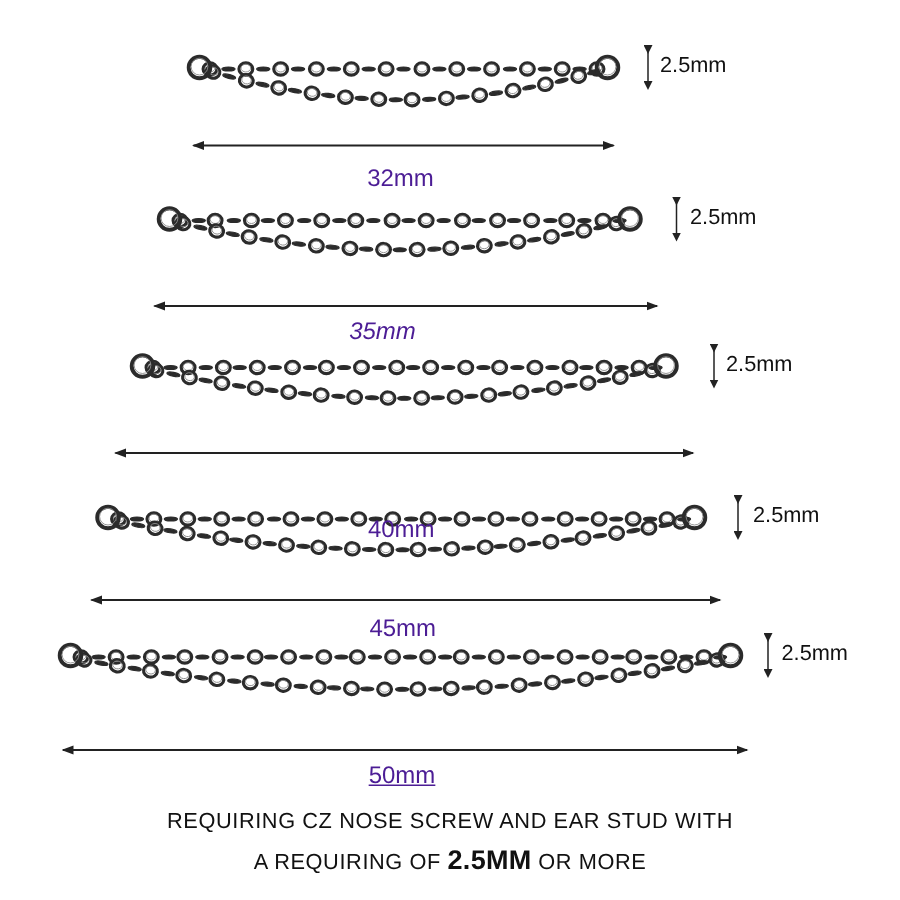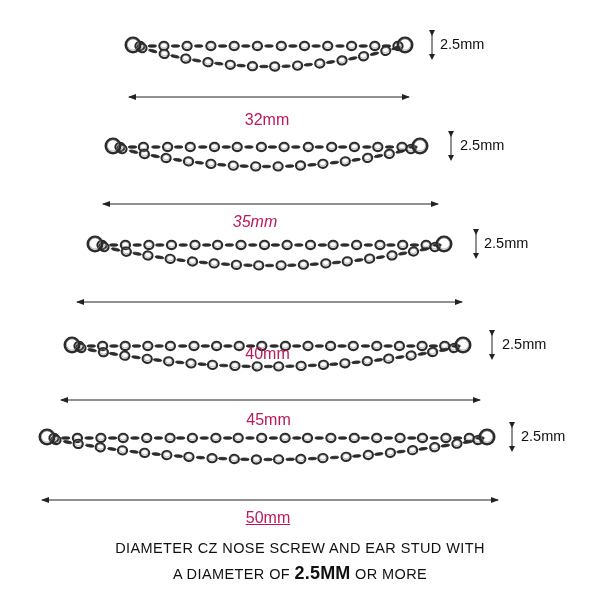--- a/index.html
+++ b/index.html
@@ -1,19 +1,19 @@
 <!DOCTYPE html>
 <html><head>
 <meta charset="utf-8">
 <style>
   html, body { margin:0; padding:0; background:#ffffff; }
   body { width:600px; height:600px; position:relative; overflow:hidden;
          font-family:"Liberation Sans", "DejaVu Sans", sans-serif; color:#111; }
   #canvas { position:absolute; left:0; top:0; width:600px; height:600px; }
-  .size-label { position:absolute; font-size:16px; color:#be185d; transform:translateX(-50%); white-space:nowrap; }
+  .size-label { position:absolute; font-size:16px; color:#4c1d95; transform:translateX(-50%); white-space:nowrap; }
   .dim-label { position:absolute; font-size:14.5px; color:#111; white-space:nowrap; }
   .caption { position:absolute; left:0; width:600px; text-align:center; color:#111;
              font-size:14.5px; letter-spacing:0.4px; }
   .caption .strong { font-weight:bold; font-size:18px; letter-spacing:0.2px; }
 </style>
 </head>
 <body>
 
 <svg id="canvas" width="600" height="600" viewBox="0 0 600 600" xmlns="http://www.w3.org/2000/svg">
     <defs>
@@ -539,17 +539,17 @@
     <div class="dim-label" style="left: 460px; top: 137px;">2.5mm</div>
     <div class="size-label" style="left: 267.5px; top: 313px; margin-top: 32px;">40mm</div>
     <div class="dim-label" style="left: 484px; top: 235px;">2.5mm</div>
     <div class="size-label" style="left: 268.5px; top: 411px;">45mm</div>
     <div class="dim-label" style="left: 502px; top: 336px;">2.5mm</div>
     <div class="size-label" style="left: 268px; top: 509px; text-decoration: underline;">50mm</div>
     <div class="dim-label" style="left: 521px; top: 428px;">2.5mm</div>
   </div>
 
 <div class="caption" style="top:540px;">
-  <span>DIAMETER CZ NOSE SCREW AND EAR STUD WITH</span>
+  <span>REQUIRING CZ NOSE SCREW AND EAR STUD WITH</span>
 </div>
 <div class="caption" style="top:563px;">
-  <span>A DIAMETER OF </span><span class="strong">2.5MM</span><span> OR MORE</span>
+  <span>A REQUIRING OF </span><span class="strong">2.5MM</span><span> OR MORE</span>
 </div>
 
 </body></html>

